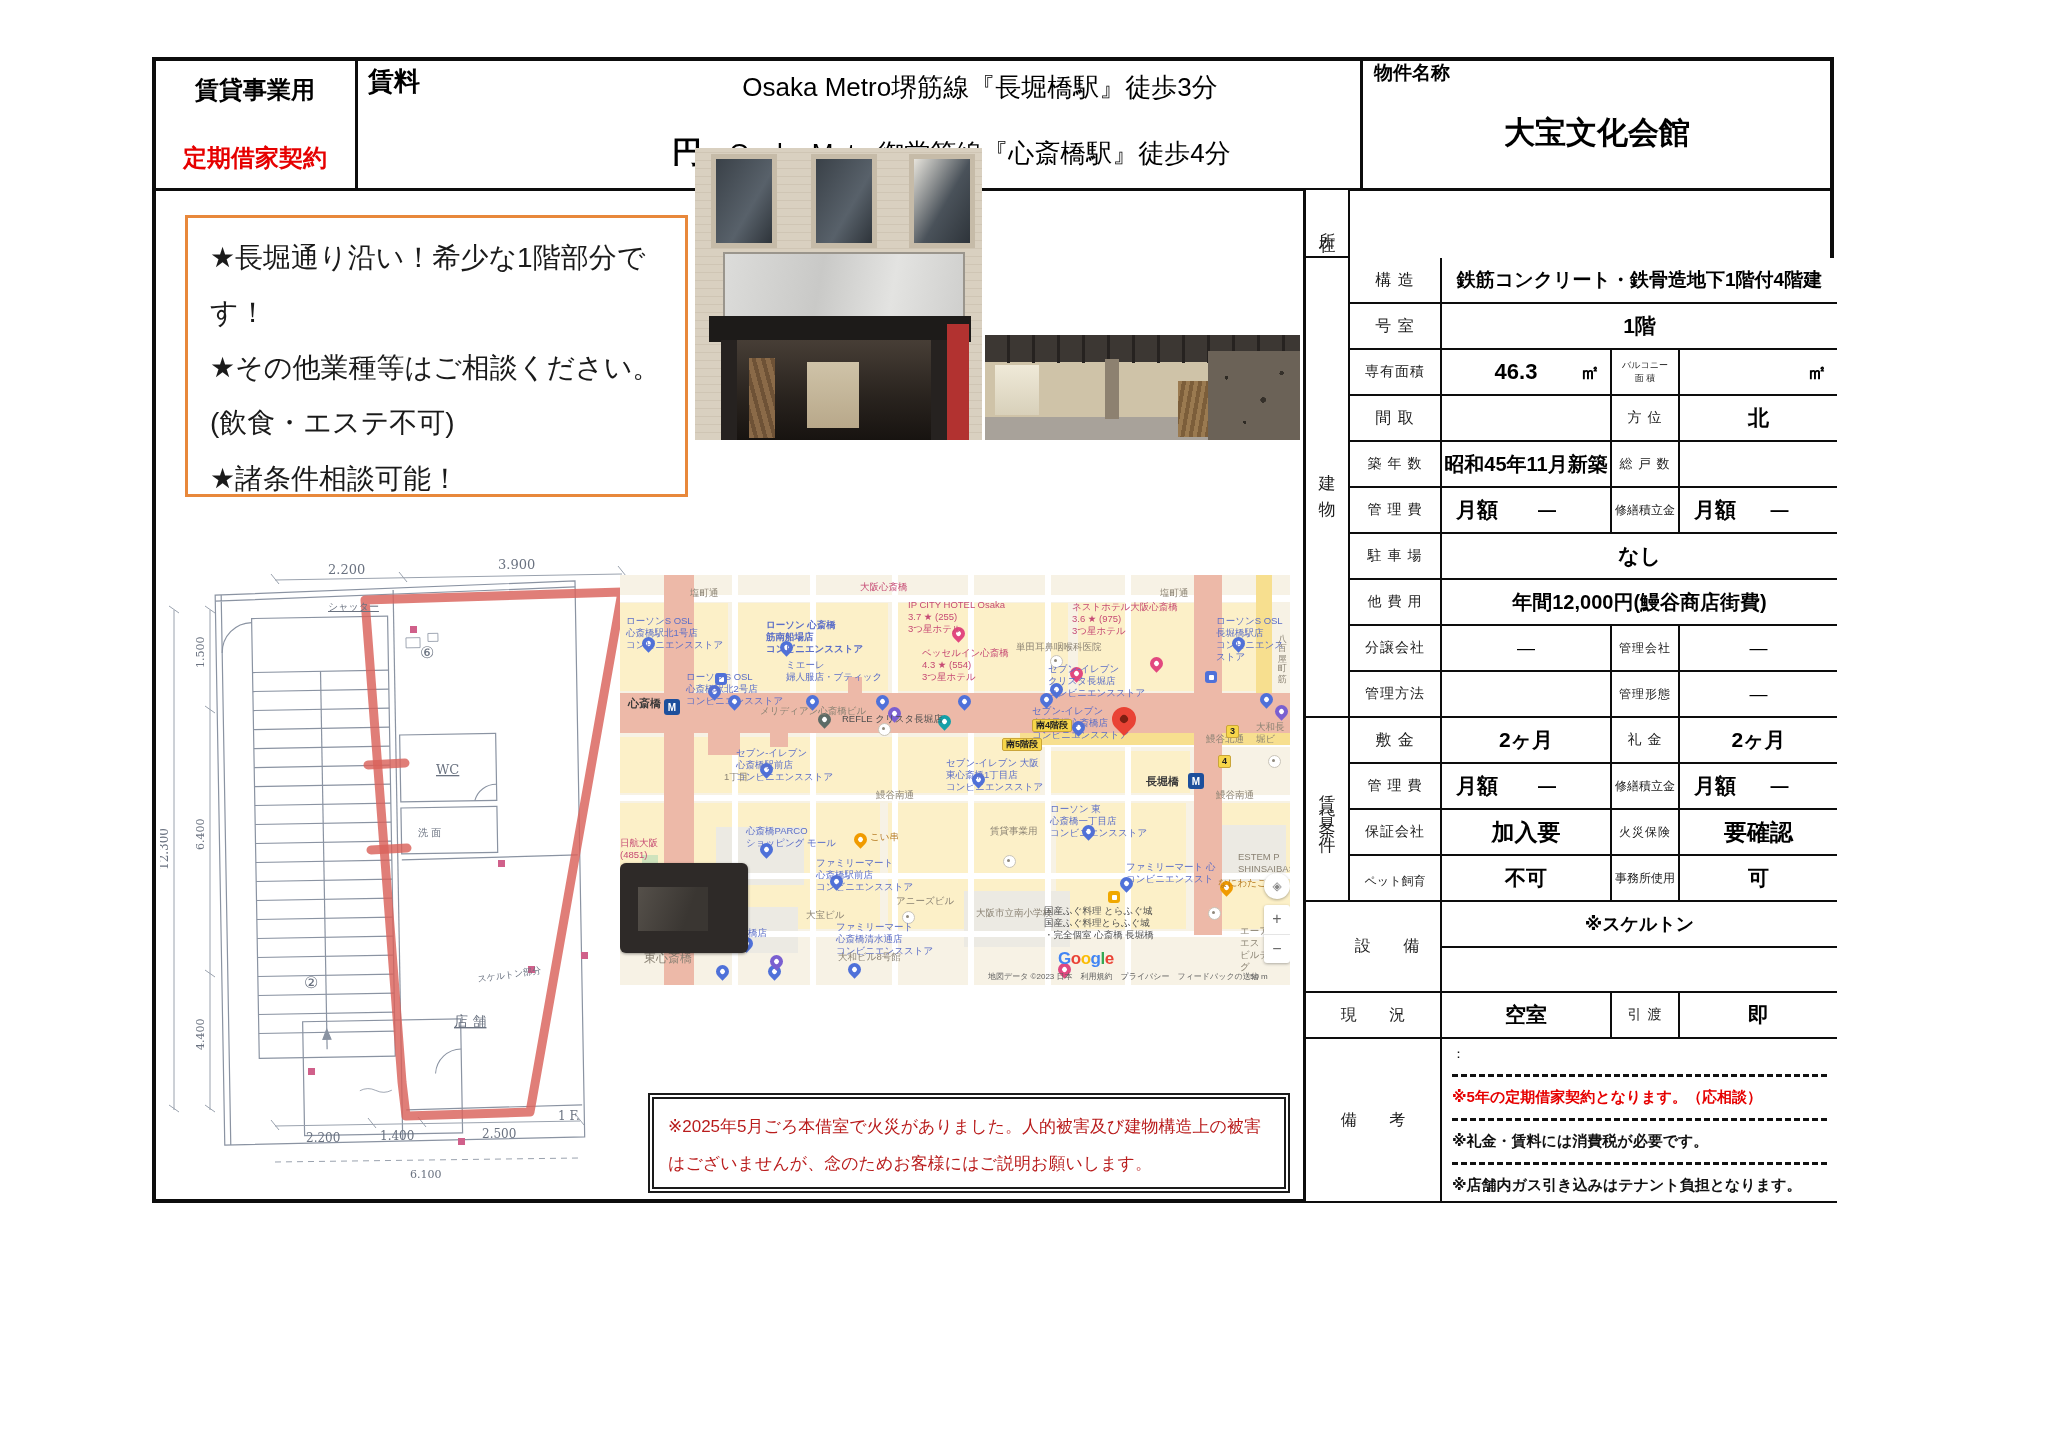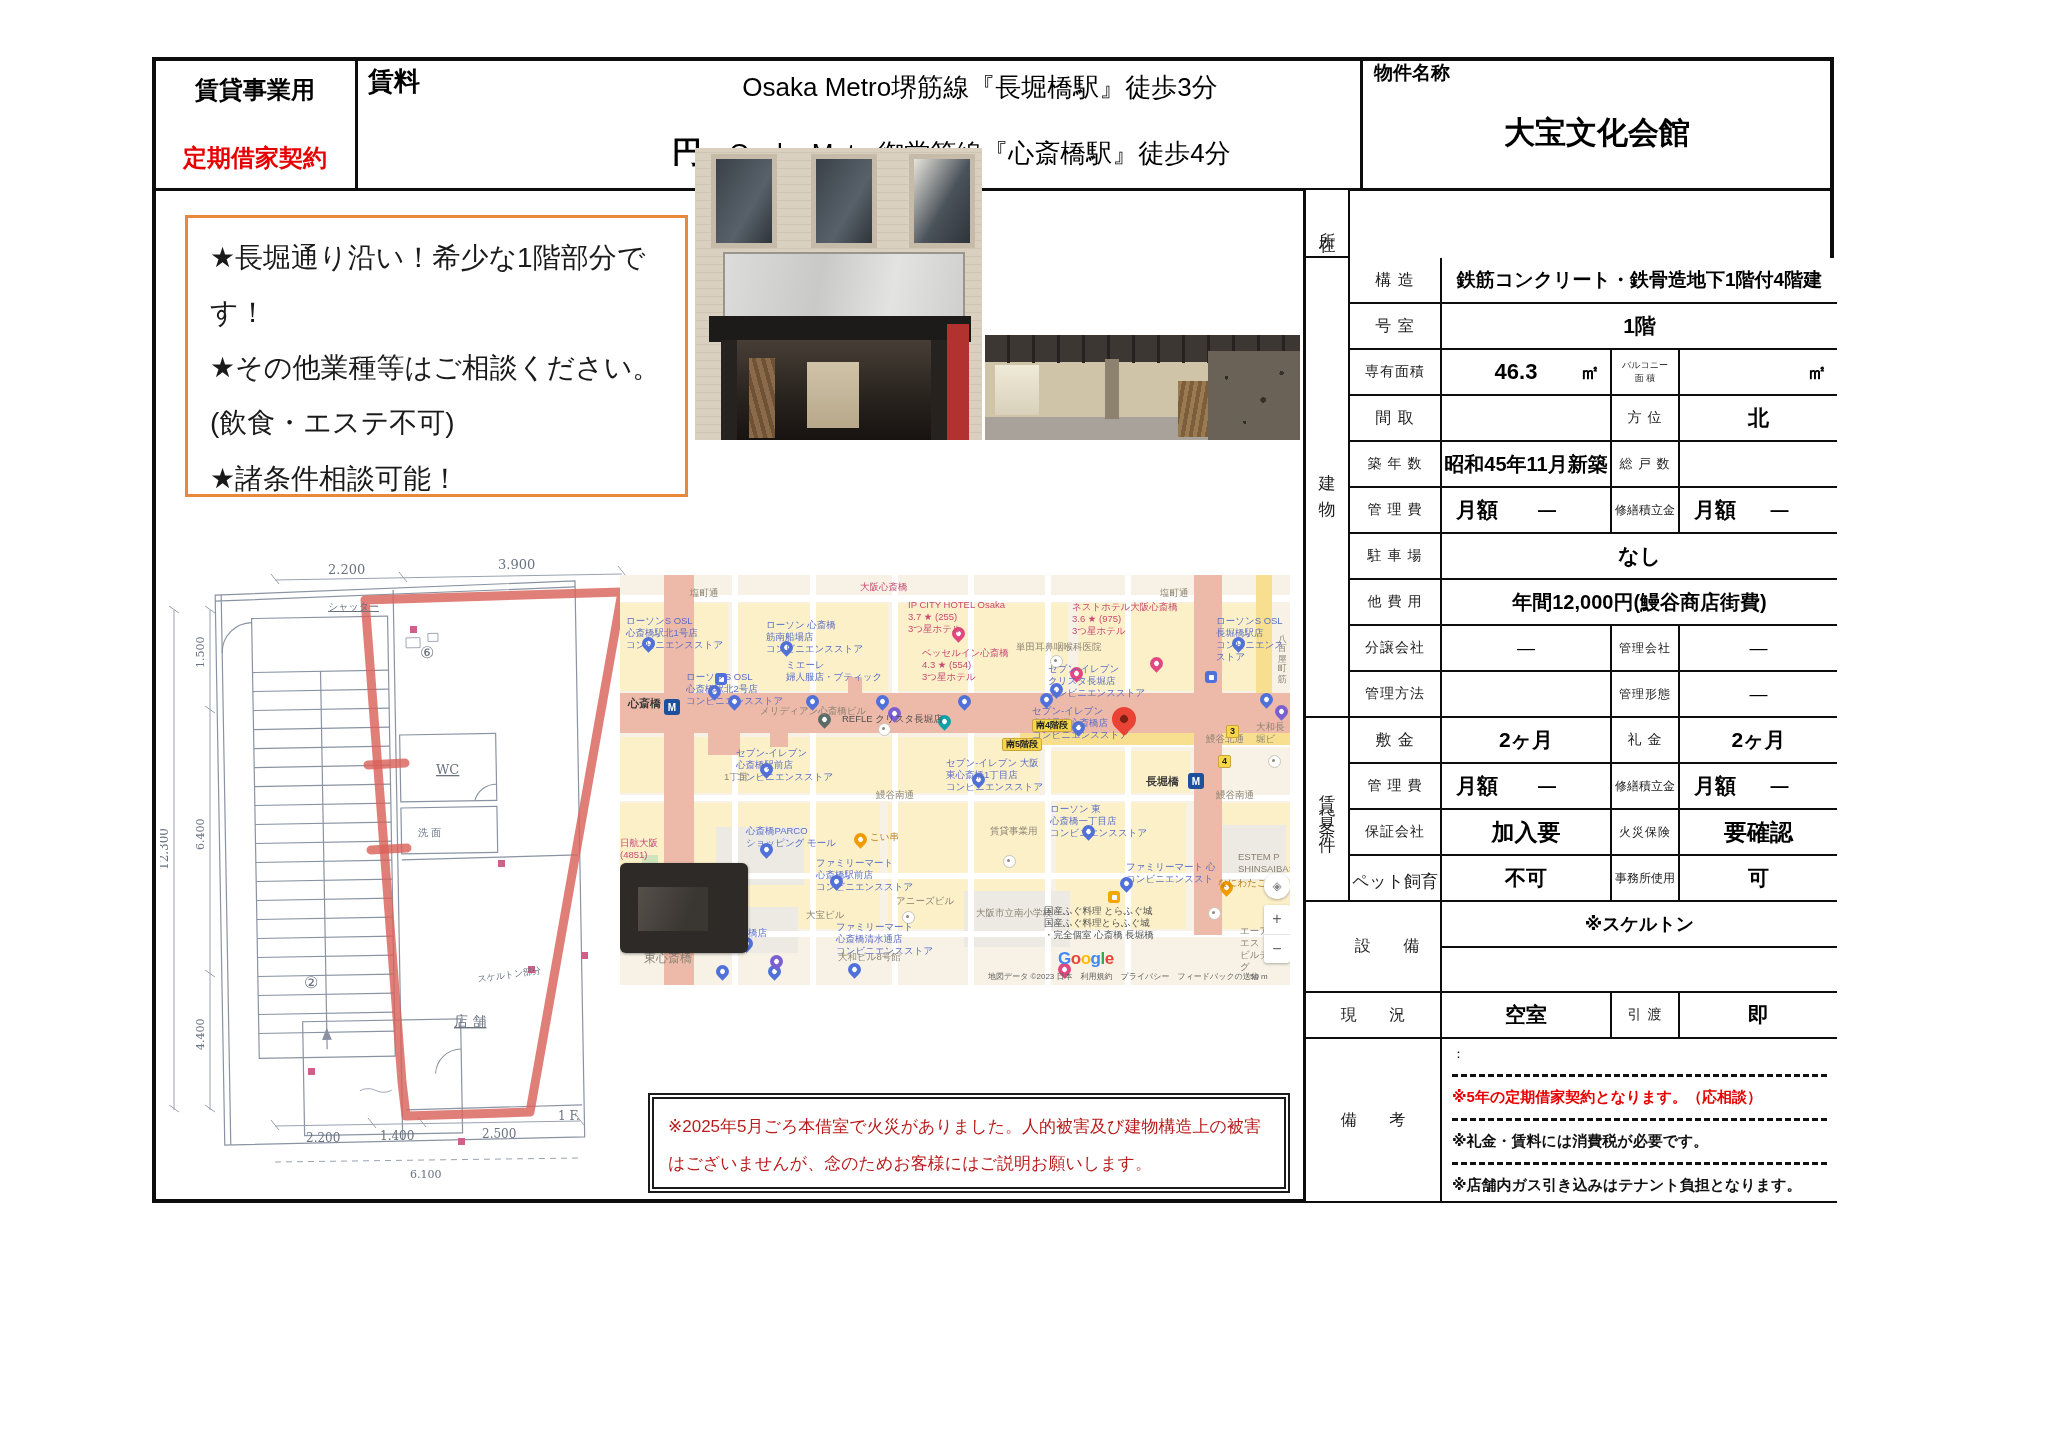--- a/index.html
+++ b/index.html
@@ -326,21 +326,21 @@
     <div class="wdot" style="left:648px;top:180px;"></div>
     <div class="wdot" style="left:383px;top:280px;"></div>
     <div class="wdot" style="left:588px;top:332px;"></div>
 
     <span class="ml gray" style="left:70px;top:12px;">塩町通</span>
     <span class="ml gray" style="left:540px;top:12px;">塩町通</span>
     <span class="ml pink" style="left:240px;top:6px;">大阪心斎橋</span>
     <span class="ml blue" style="left:6px;top:40px;">ローソンS OSL
 心斎橋駅北1号店
 コンビニエンスストア</span>
-    <span class="ml blue" style="left:146px;top:44px;">ローソン 心斎橋
+    <span class="ml blue" style="left:146px;top:44px;font-weight:bold;">ローソン 心斎橋
 筋南船場店
 コンビニエンスストア</span>
     <span class="ml blue" style="left:166px;top:84px;">ミエーレ
 婦人服店・ブティック</span>
     <span class="ml pink" style="left:288px;top:24px;">IP CITY HOTEL Osaka
 3.7 ★ (255)
 3つ星ホテル</span>
     <span class="ml pink" style="left:302px;top:72px;">ベッセルイン心斎橋
 4.3 ★ (554)
 3つ星ホテル</span>
@@ -576,21 +576,21 @@
     <div class="cell" style="left:136px;top:620px;width:170px;height:46px;">
         <span class="val" style="font-size:23px;">加入要</span>
       </div>
     <div class="cell" style="left:306px;top:620px;width:68px;height:46px;">
         <span class="lbl" style="font-size:12px;">火災保険</span>
       </div>
     <div class="cell last" style="left:374px;top:620px;width:157px;height:46px;">
         <span class="val" style="font-size:23px;">要確認</span>
       </div>
     <div class="cell" style="left:44px;top:666px;width:92px;height:46px;">
-        <span class="lbl" style="font-size:17px;letter-spacing:0;margin-top:6px;">ペット飼育</span>
+        <span class="lbl" style="font-size:12px;letter-spacing:0;margin-top:6px;">ペット飼育</span>
       </div>
     <div class="cell" style="left:136px;top:666px;width:170px;height:46px;">
         <span class="val">不可</span>
       </div>
     <div class="cell" style="left:306px;top:666px;width:68px;height:46px;">
         <span class="lbl" style="font-size:12px;letter-spacing:0;">事務所使用</span>
       </div>
     <div class="cell last" style="left:374px;top:666px;width:157px;height:46px;">
         <span class="val">可</span>
       </div>

